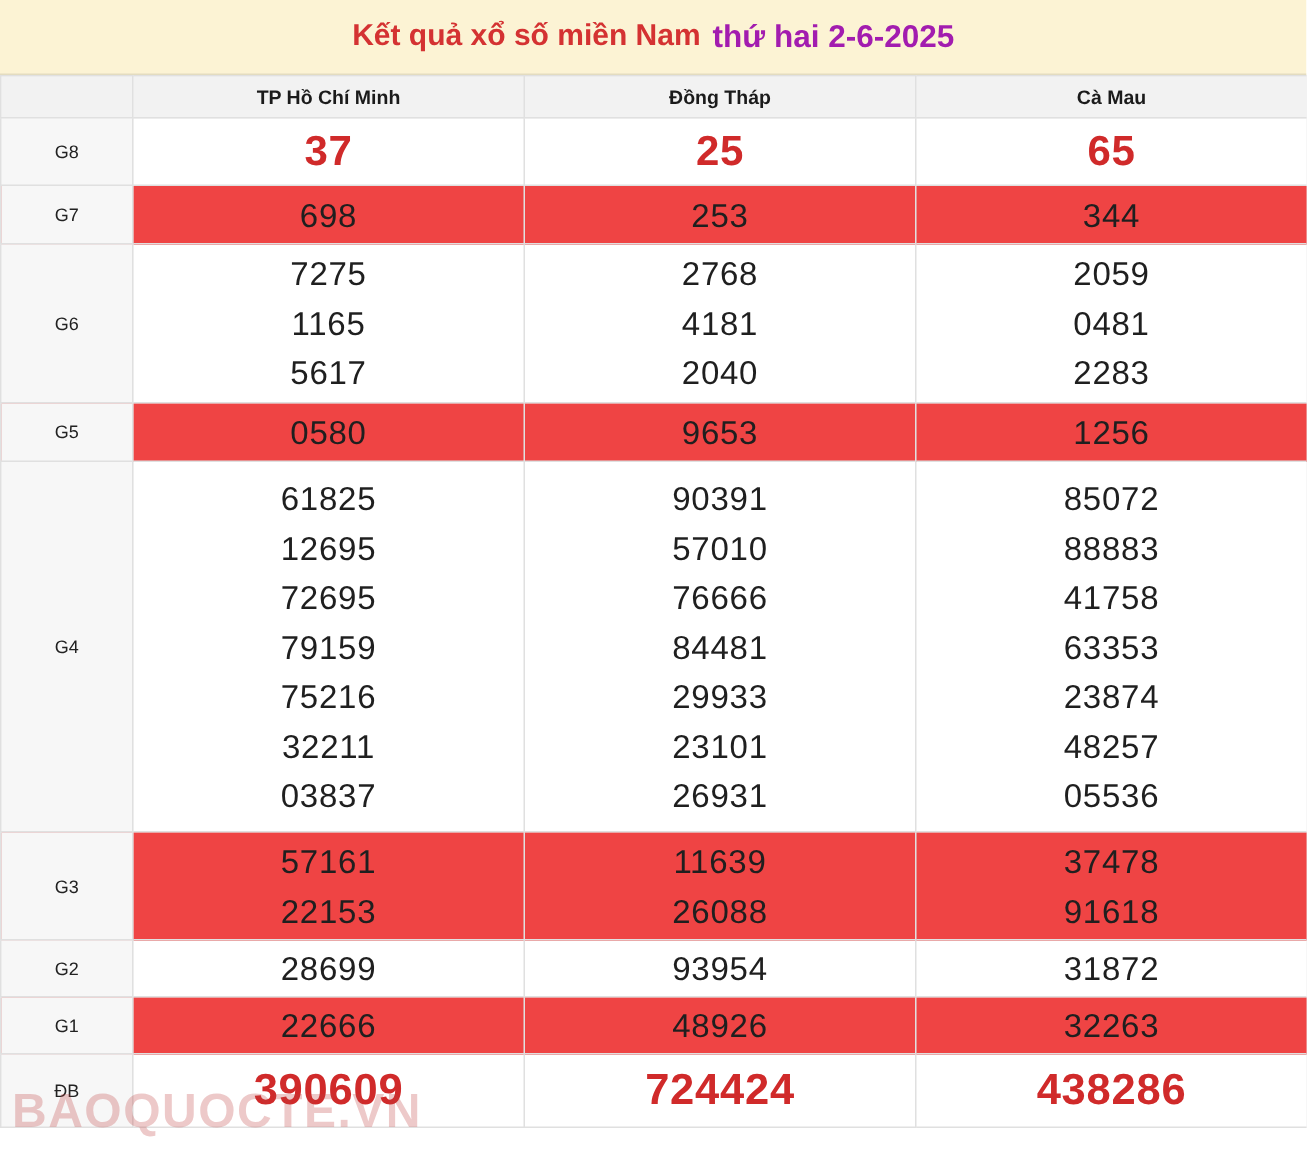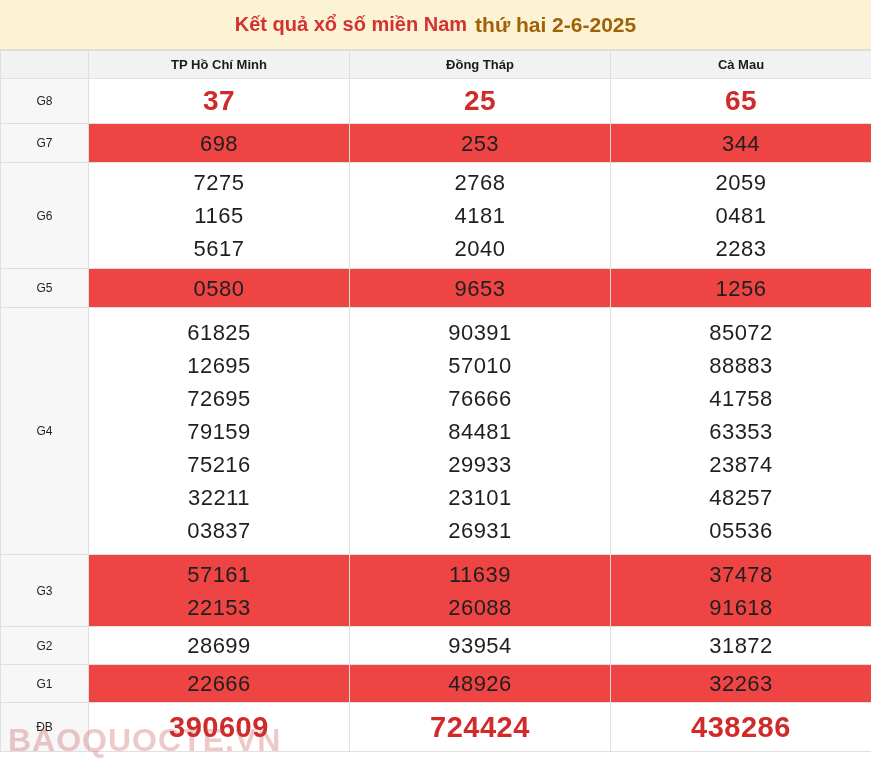--- a/index.html
+++ b/index.html
@@ -27,21 +27,21 @@
     align-items: center;
     justify-content: center;
     gap: 8px;
   }
   .title-main {
     color: #d43232;
     font-size: 20px;
     font-weight: bold;
   }
   .title-date {
-    color: #a16207;
+    color: #a21caf;
     font-size: 21px;
     font-weight: bold;
   }
   table.result {
     width: 871px;
     border-collapse: collapse;
     table-layout: fixed;
   }
   table.result th,
   table.result td {

